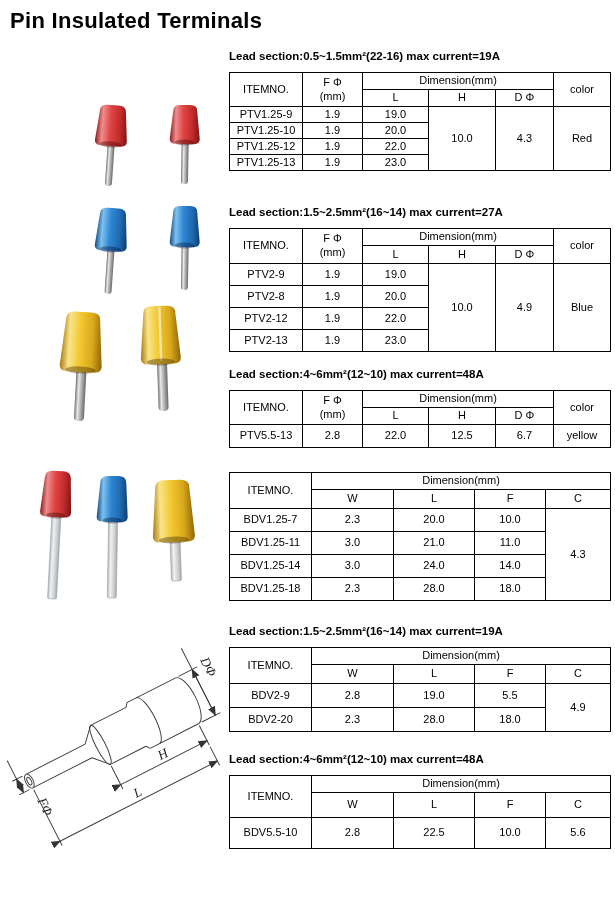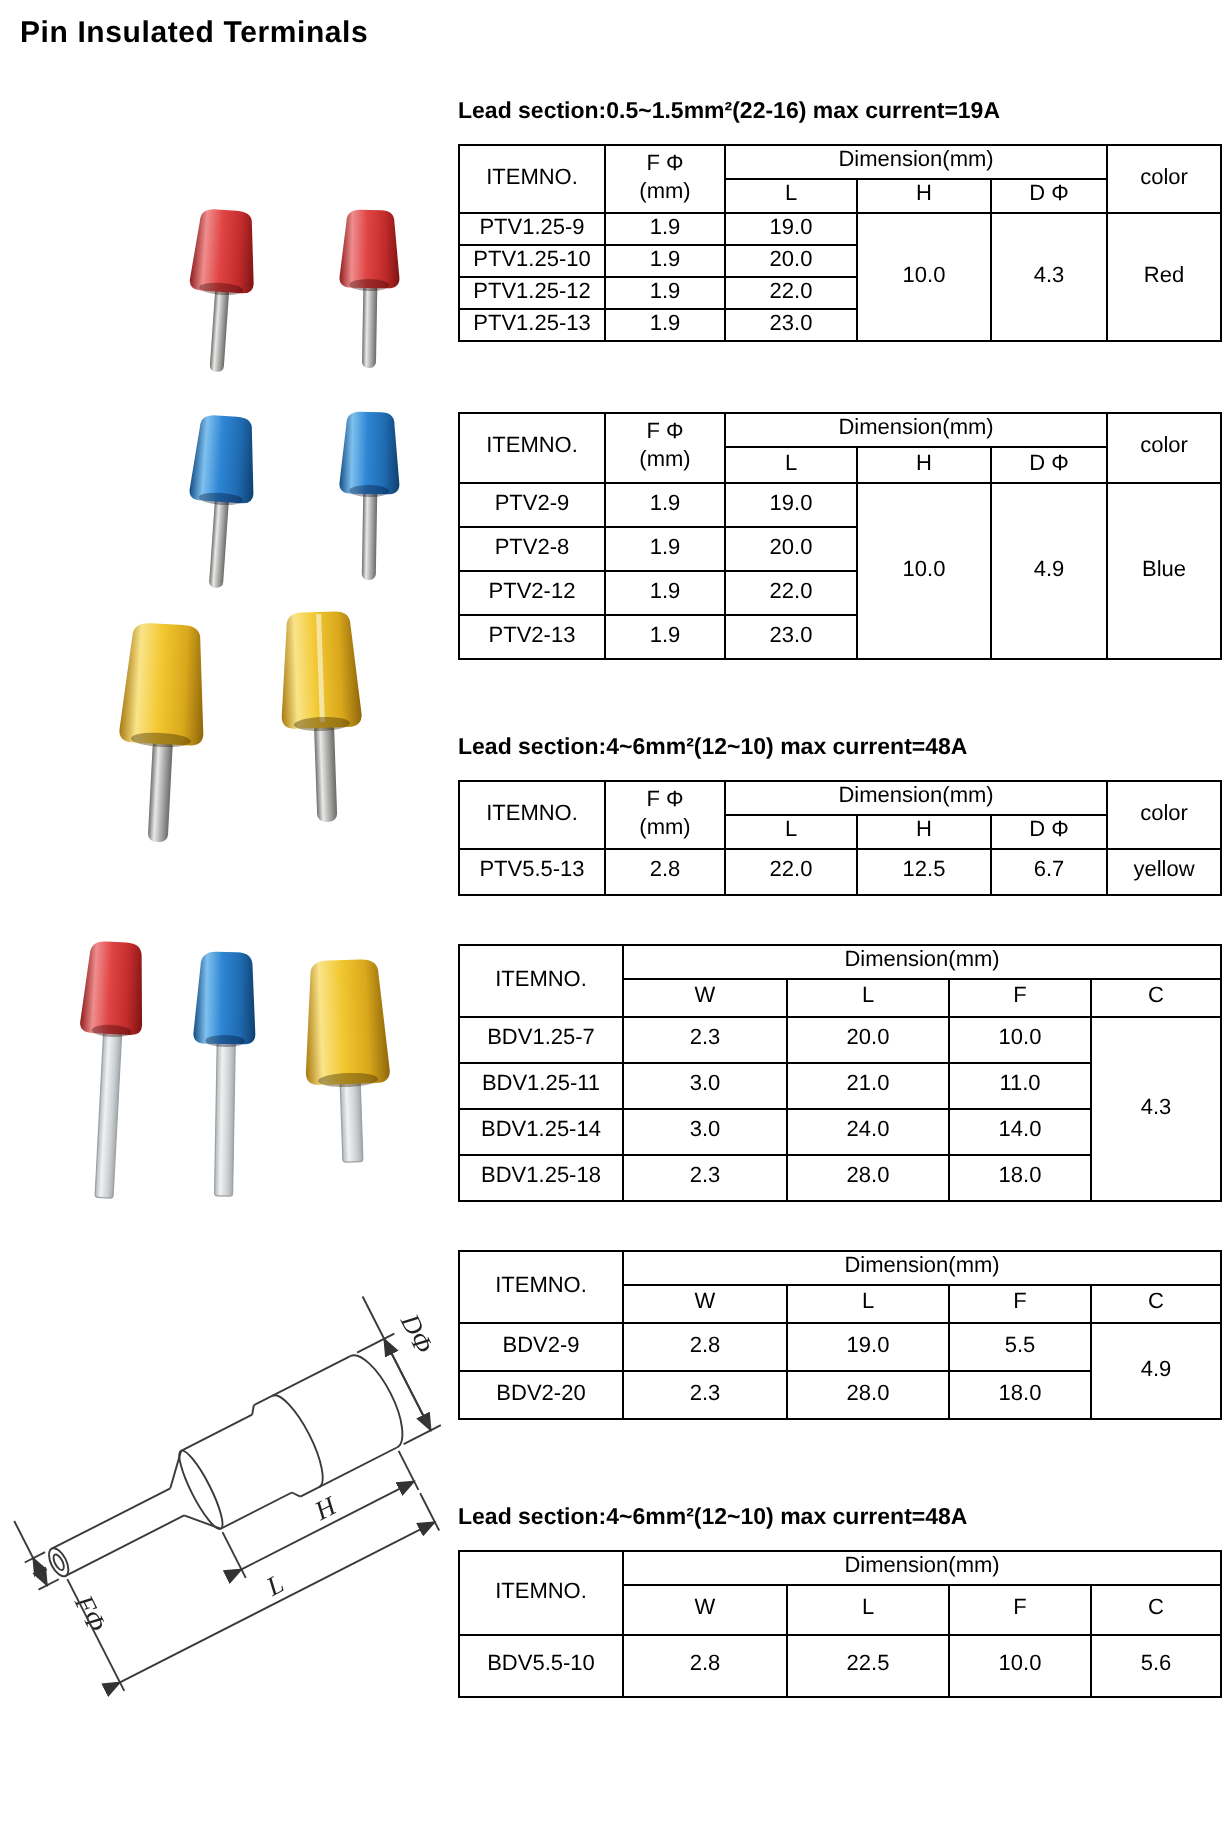--- a/index.html
+++ b/index.html
@@ -1,18 +1,18 @@
 <!DOCTYPE html>
 <html><head>
 <meta charset="utf-8">
 <style>
   html,body{margin:0;padding:0;background:#fff;}
   body{width:615px;height:924px;font-family:"Liberation Sans",sans-serif;color:#000;}
   .canvas{position:relative;width:615px;height:924px;background:#fff;overflow:hidden;}
-  .page-title{position:absolute;left:10px;top:8px;margin:0;font-size:15px;font-weight:bold;letter-spacing:.3px;}
+  .page-title{position:absolute;left:10px;top:8px;margin:0;font-size:22px;font-weight:bold;letter-spacing:.3px;}
   
   .sec{position:absolute;left:229px;width:384px;}
   .sec .heading{font-size:11.5px;font-weight:bold;margin:0 0 10px 0;white-space:nowrap;}
   table.spec{border-collapse:collapse;width:381px;table-layout:fixed;font-size:11px;text-align:center;}
   table.spec td{border:1px solid #000;padding:0 1px;vertical-align:middle;line-height:1.25;}
   tr.hr1 td{height:16px;}
   .t1 tr.hr2 td{height:16px;} .t1 tr.data td{height:15px;}
   .t2 tr.hr2 td{height:17px;} .t2 tr.data td{height:21px;}
   .t3 tr.hr2 td{height:16px;} .t3 tr.data td{height:22px;}
   .t4 tr.hr2 td{height:18px;} .t4 tr.data td{height:22px;}
@@ -218,20 +218,21 @@
         <tr class="data">
           <td>PTV1.25-13</td>
           <td>1.9</td>
           <td>23.0</td>
         </tr>
       </tbody>
     </table>
   </div>
 
   <div class="sec" style="top:206px;">
+    <div class="heading">Lead section:1.5~2.5mm²(16~14) max current=27A</div>
     <table class="spec t2">
       <colgroup>
           <col style="width:73px">
           <col style="width:60px">
           <col style="width:66px">
           <col style="width:67px">
           <col style="width:58px">
           <col style="width:57px">
         </colgroup>
       <tbody>
@@ -351,20 +352,21 @@
           <td>BDV1.25-18</td>
           <td>2.3</td>
           <td>28.0</td>
           <td>18.0</td>
         </tr>
       </tbody>
     </table>
   </div>
 
   <div class="sec" style="top:625px;">
+    <div class="heading">Lead section:1.5~2.5mm²(16~14) max current=19A</div>
     <table class="spec t5">
       <colgroup>
           <col style="width:82px">
           <col style="width:82px">
           <col style="width:81px">
           <col style="width:71px">
           <col style="width:65px">
         </colgroup>
       <tbody>
         <tr class="hr1">

